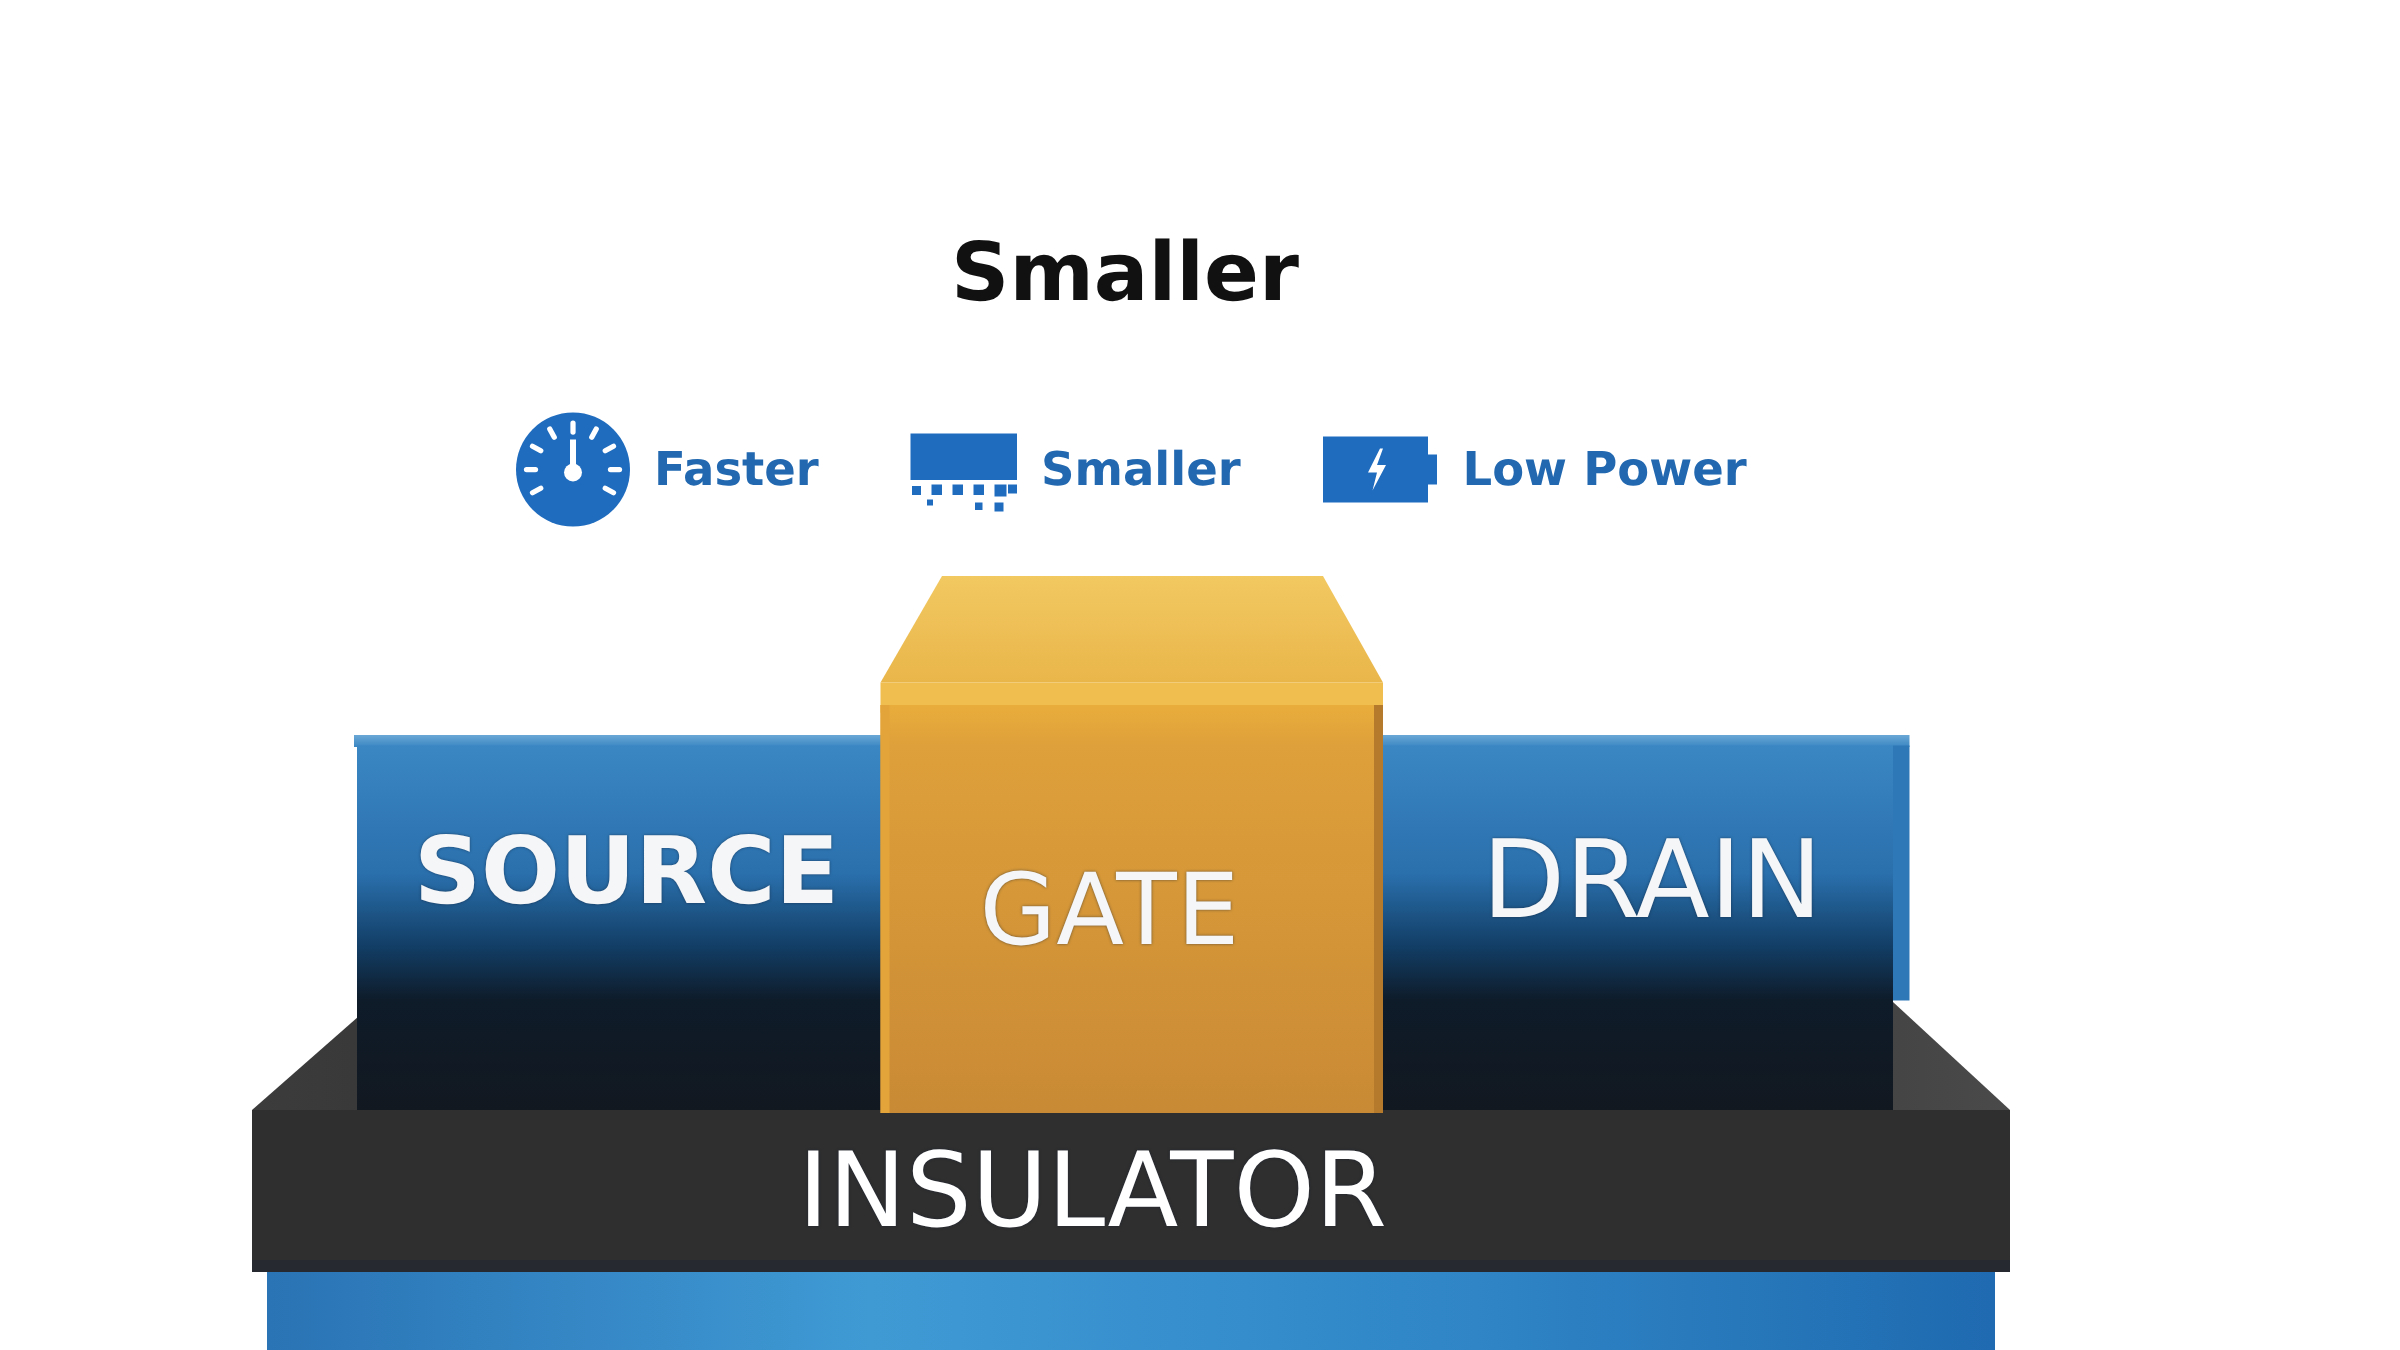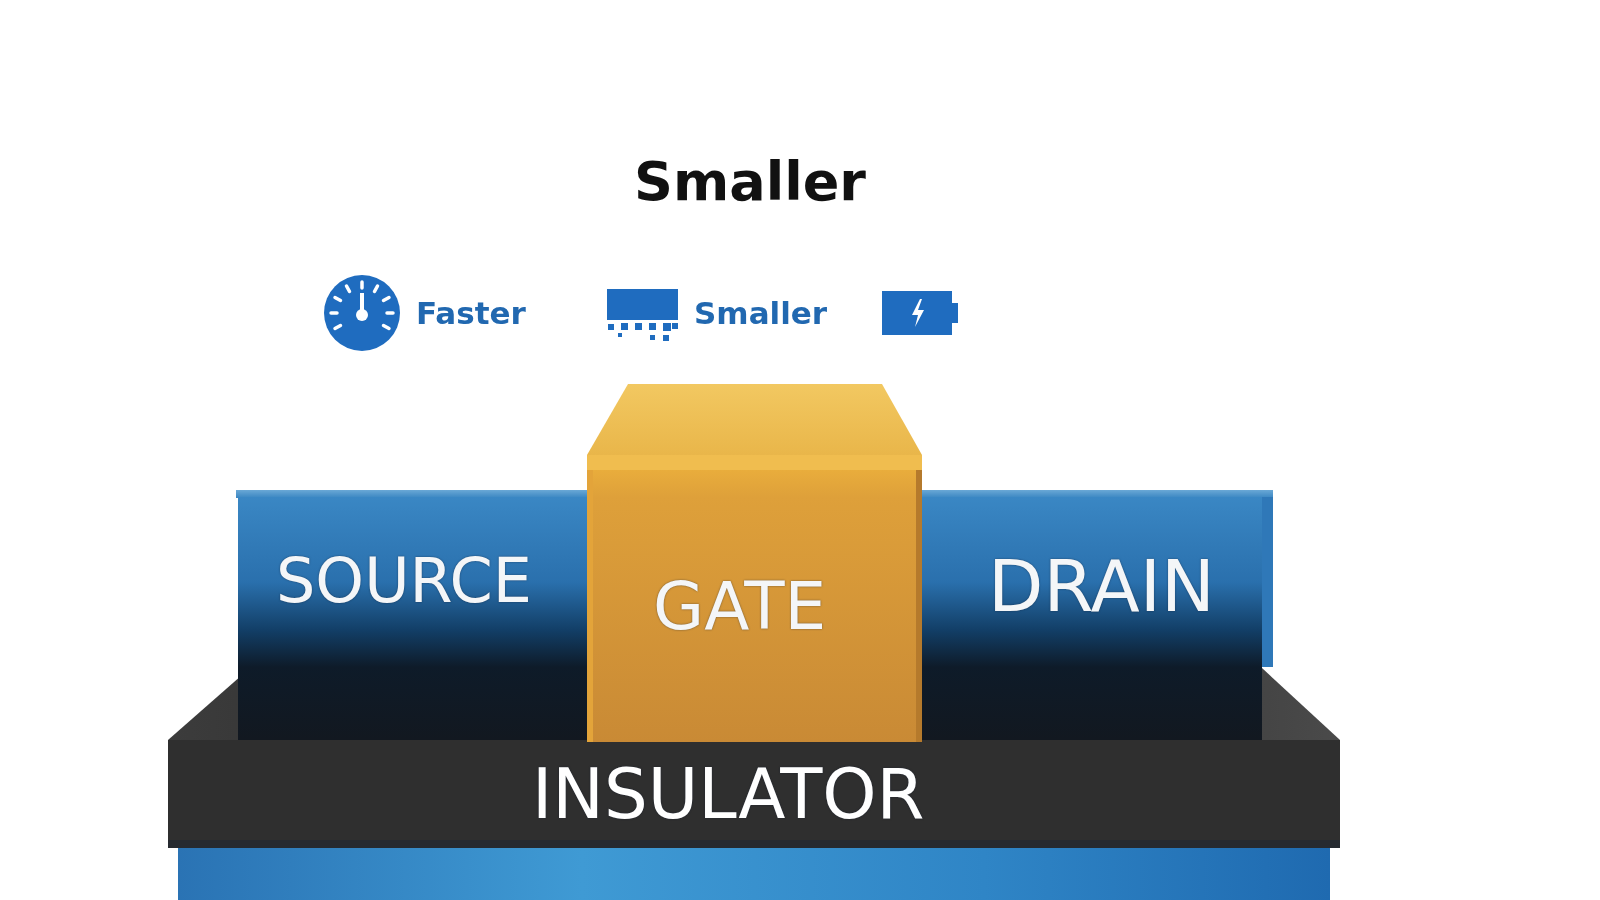--- a/index.html
+++ b/index.html
@@ -25,21 +25,21 @@
   .lbl {
     position: absolute; color: #f4f6f8; font-family: "DejaVu Sans", sans-serif;
     white-space: nowrap; text-shadow: 0 0 2px rgba(20,30,50,0.6);
   }
 </style>
 </head>
 <body>
 
 <div class="title">Smaller</div>
 
-<div class="feature" style="left:322px;">
+<div class="feature" style="left:342px;">
   <span class="icon">
     <svg width="80" height="80" viewBox="0 0 80 80">
       <circle cx="40" cy="40" r="38" fill="#1f6cbf"></circle>
       <g stroke="#ffffff" stroke-width="3.5" stroke-linecap="round">
         <line x1="40" y1="9" x2="40" y2="15"></line>
         <line x1="55.5" y1="13" x2="52.5" y2="18.5"></line>
         <line x1="67" y1="24.5" x2="61.5" y2="27.5"></line>
         <line x1="71" y1="40" x2="65" y2="40"></line>
         <line x1="67" y1="55.5" x2="61.5" y2="52.5"></line>
         <line x1="24.5" y1="13" x2="27.5" y2="18.5"></line>
@@ -75,20 +75,21 @@
 </div>
 
 <div class="feature" style="left:881px;">
   <span class="icon">
     <svg width="80" height="50" viewBox="0 0 80 50">
       <rect x="1" y="3" width="70" height="44" fill="#1f6cbf"></rect>
       <rect x="71" y="15" width="6" height="20" fill="#1f6cbf"></rect>
       <polygon points="39,11 31,27 37,27 34,39 43,22 37,22 41,11" fill="#ffffff"></polygon>
     </svg>
   </span>
+  <span class="feature-label">Low Power</span>
 </div>
 
 <svg id="diagram" width="1600" height="900" viewBox="0 0 1600 900">
   <defs>
     <linearGradient id="slabGrad" x1="0" y1="0" x2="0" y2="1">
       <stop offset="0" stop-color="#3a87c4"></stop>
       <stop offset="0.35" stop-color="#2a70ad"></stop>
       <stop offset="0.55" stop-color="#123e66"></stop>
       <stop offset="0.7" stop-color="#0e1b29"></stop>
       <stop offset="1" stop-color="#121820"></stop>
@@ -131,16 +132,16 @@
   <rect x="1262" y="497" width="11" height="170" fill="#2f78b8"></rect>
 
   <polygon points="628,384 882,384 922,455 587,455" fill="url(#gateTop)"></polygon>
   <rect x="587" y="455" width="335" height="20" fill="#f0bd4f"></rect>
 
   <rect x="587" y="470" width="335" height="272" fill="url(#gateFront)"></rect>
   <rect x="587" y="470" width="6" height="272" fill="#e3a43a"></rect>
   <rect x="916" y="470" width="6" height="272" fill="#b57a2c"></rect>
 </svg>
 
-<div class="lbl" style="left:276px; top:544px; font-size:62px;">SOURCE</div>
+<div class="lbl" style="left:276px; top:544px; font-size:62px;font-weight:bold;">SOURCE</div>
 <div class="lbl" style="left:653px; top:568px; font-size:66px;">GATE</div>
 <div class="lbl" style="left:988px; top:544px; font-size:72px;text-align:center;">DRAIN</div>
 <div class="lbl" style="left:532px; top:754px; font-size:69px; color:#ffffff;">INSULATOR</div>
 
 </body></html>

